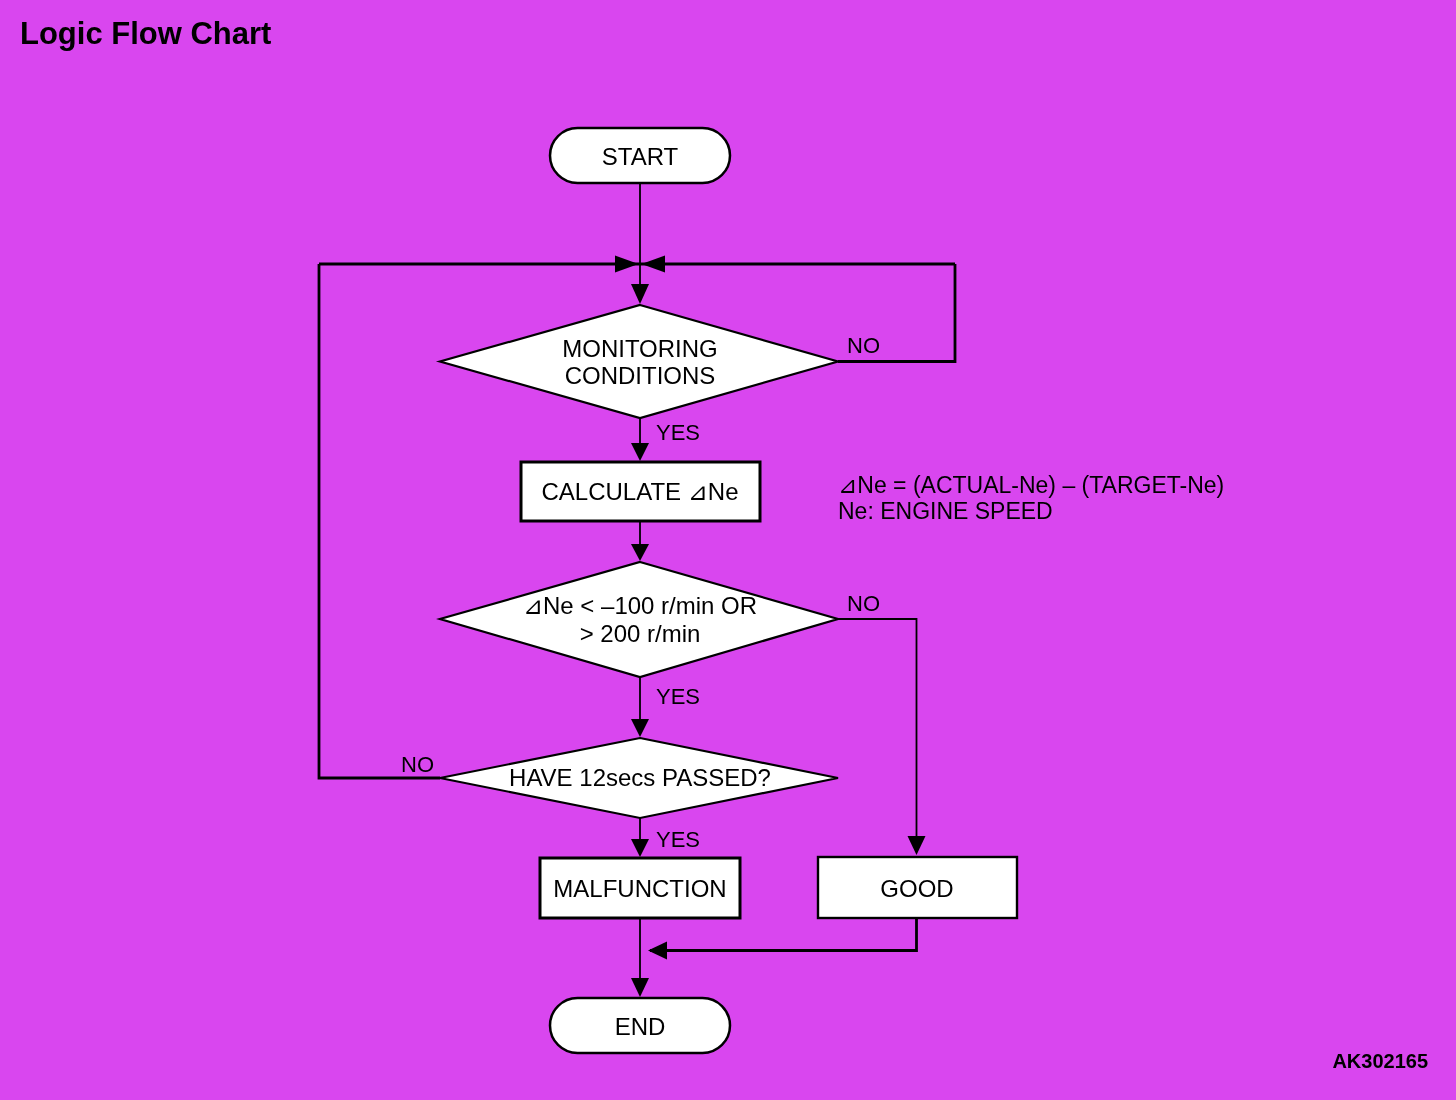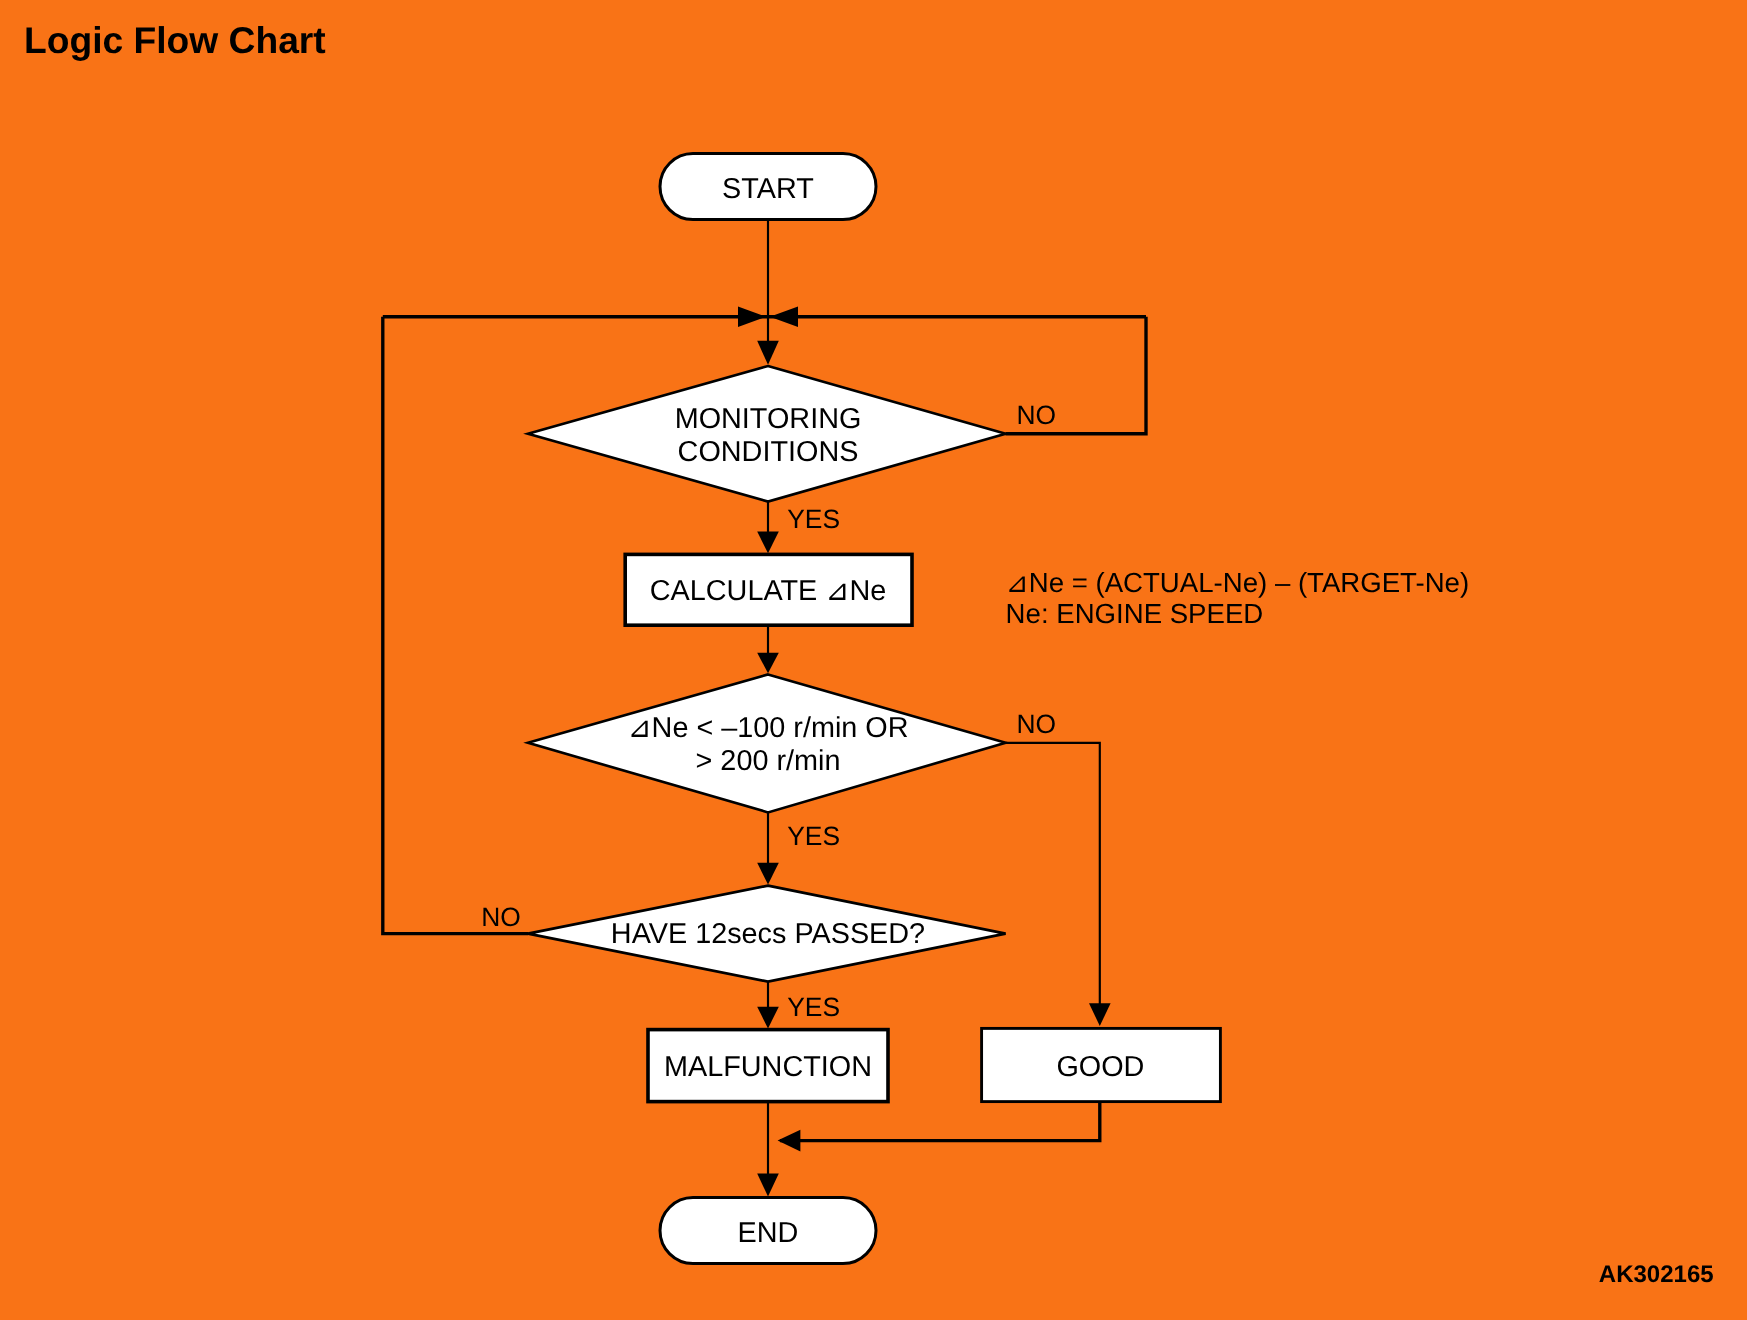--- a/index.html
+++ b/index.html
@@ -4,21 +4,21 @@
 <style>
   html, body {
     margin: 0;
     padding: 0;
     background: #ffffff;
   }
   .page {
     position: relative;
     width: 1456px;
     height: 1100px;
-    background: #f97316;
+    background: #d946ef;
     overflow: hidden;
   }
   svg {
     display: block;
   }
   
   .title-text {
     font-family: "Liberation Sans", sans-serif;
     font-size: 31px;
     font-weight: bold;

